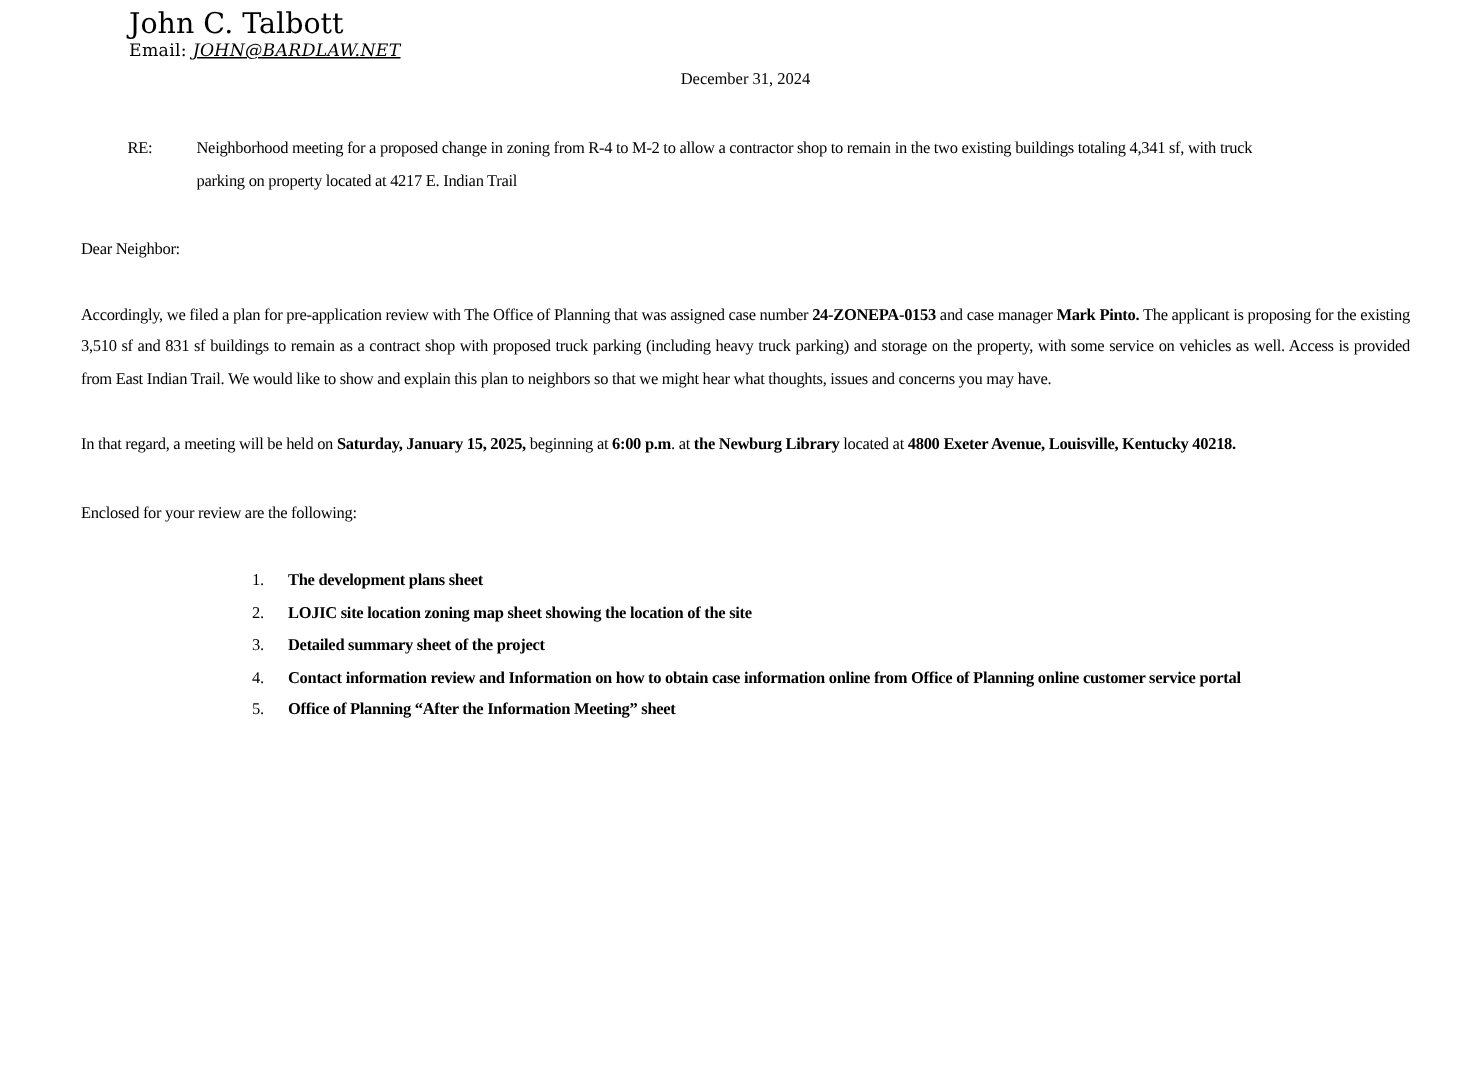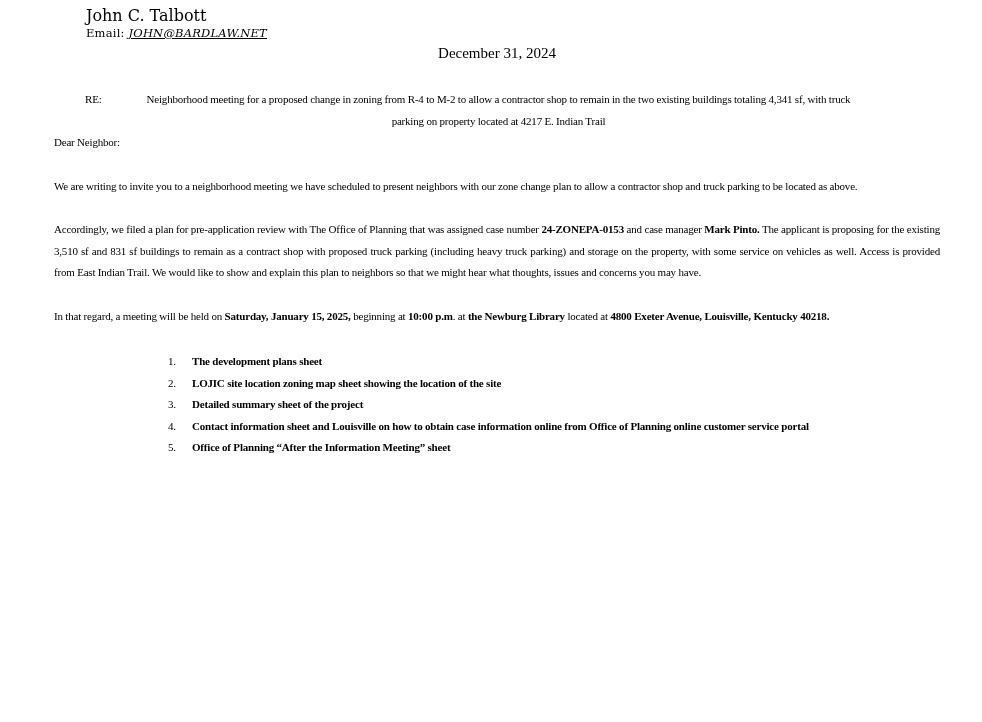--- a/index.html
+++ b/index.html
@@ -11,36 +11,36 @@
     overflow: hidden;
   }
   .page {
     box-sizing: border-box;
     width: 982px; height: 722px;
     padding: 6px 42px 0 54px;
   }
 
   
   .letterhead { margin-left: 32px; font-family: "DejaVu Serif", serif; }
-  .sender-name { font-size: 16px; line-height: 20px; }
+  .sender-name { font-size: 19px; line-height: 20px; }
   .contact-line { font-size: 11.5px; line-height: 14px; letter-spacing: 0.2px; }
   .email-link { text-decoration: underline; font-style: italic; }
 
   
-  .date-line { text-align: center; font-size: 15px; line-height: 21px; margin-top: 3px; }
+  .date-line { text-align: center; font-size: 11px; line-height: 21px; margin-top: 3px; }
 
   
   .body-text { font-size: 11px; line-height: 21.5px; letter-spacing: -0.2px; }
 
   
   .re-block { display: flex; margin-top: 25px; margin-left: 31px; width: 781px; }
   .re-label { width: 46px; flex: 0 0 46px; }
-  .re-text { flex: 1; text-align: center; }
+  .re-text { flex: 1; text-align: left; }
 
-  .salutation { }
+  .salutation { margin-top: 24px; }
 
   p.para { margin: 22px 0 0 0; text-align: justify; }
   b.bold-run { font-weight: bold; }
 
   .enclosed-heading { margin-top: 24px; }
 
   
   .enclosures { margin-top: 24px; margin-left: 114px; margin-right: 40px; }
   .li-row { display: flex; text-align: justify; }
   .li-num { flex: 0 0 24px; width: 24px; }
@@ -63,43 +63,43 @@
 
   <div class="date-line">December 31, 2024</div>
 
   <div class="re-block body-text">
     <div class="re-label">RE:</div>
     <div class="re-text">Neighborhood meeting for a proposed change in zoning from R-4 to M-2 to allow a contractor shop to remain in the two existing buildings totaling 4,341 sf, with truck parking on property located at 4217 E. Indian Trail</div>
   </div>
 
   <div class="salutation body-text">Dear Neighbor:</div>
 
-  <p class="para body-text">We are writing to invite you to a neighborhood meeting we have scheduled to present neighbors with our zone change plan to allow a contractor shop and truck parking to be located as above.</p>
 
   <p class="para body-text"><span>Accordingly, we filed a plan for pre-application review with The Office of Planning that was assigned case number </span><b class="bold-run">24-ZONEPA-0153</b><span> and case manager </span><b class="bold-run">Mark Pinto.</b><span> The applicant is proposing for the existing 3,510 sf and 831 sf buildings to remain as a contract shop with proposed truck parking (including heavy truck parking) and storage on the property, with some service on vehicles as well. Access is provided from East Indian Trail. We would like to show and explain this plan to neighbors so that we might hear what thoughts, issues and concerns you may have.</span></p>
 
-  <p class="para body-text"><span>In that regard, a meeting will be held on </span><b class="bold-run">Saturday, January 15, 2025,</b><span> beginning at </span><b class="bold-run">10:00 p.m</b><span>. at </span><b class="bold-run">the Newburg Library</b><span> located at </span><b class="bold-run">4800 Exeter Avenue, Louisville, Kentucky 40218.</b></p>
+  <p class="para body-text"><span>In that regard, a meeting will be held on </span><b class="bold-run">Saturday, January 15, 2025,</b><span> beginning at </span><b class="bold-run">6:00 p.m</b><span>. at </span><b class="bold-run">the Newburg Library</b><span> located at </span><b class="bold-run">4800 Exeter Avenue, Louisville, Kentucky 40218.</b></p>
 
+  <div class="enclosed-heading body-text">Enclosed for your review are the following:</div>
 
   <div class="enclosures body-text">
     <div class="li-row">
       <span class="li-num">1.</span>
       <span class="li-text">The development plans sheet</span>
     </div>
     <div class="li-row">
       <span class="li-num">2.</span>
       <span class="li-text">LOJIC site location zoning map sheet showing the location of the site</span>
     </div>
     <div class="li-row">
       <span class="li-num">3.</span>
       <span class="li-text">Detailed summary sheet of the project</span>
     </div>
     <div class="li-row">
       <span class="li-num">4.</span>
-      <span class="li-text">Contact information sheet and Louisville on how to obtain case information online from Office of Planning online customer service portal</span>
+      <span class="li-text">Contact information review and Information on how to obtain case information online from Office of Planning online customer service portal</span>
     </div>
     <div class="li-row">
       <span class="li-num">5.</span>
       <span class="li-text">Office of Planning “After the Information Meeting” sheet</span>
     </div>
   </div>
 
 
 </div>
 

